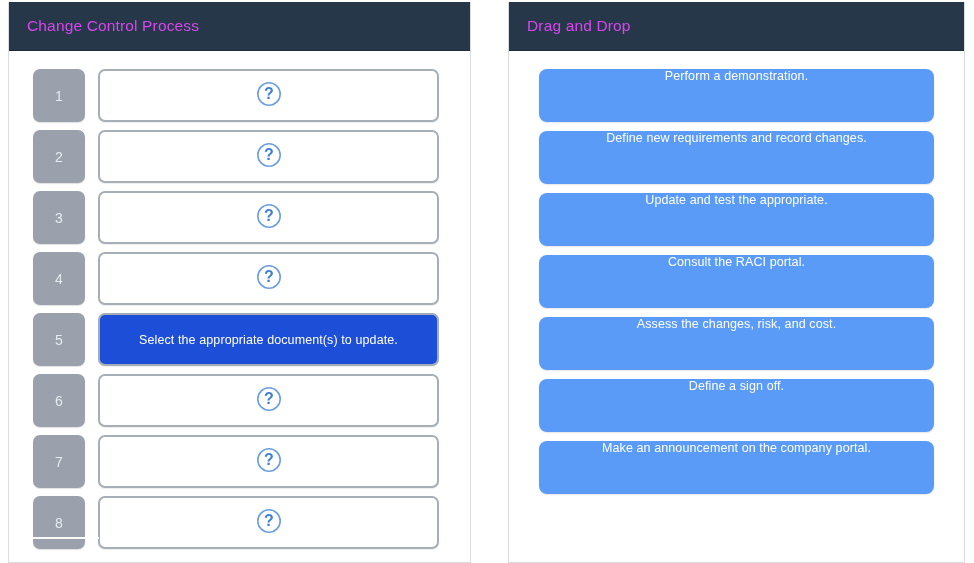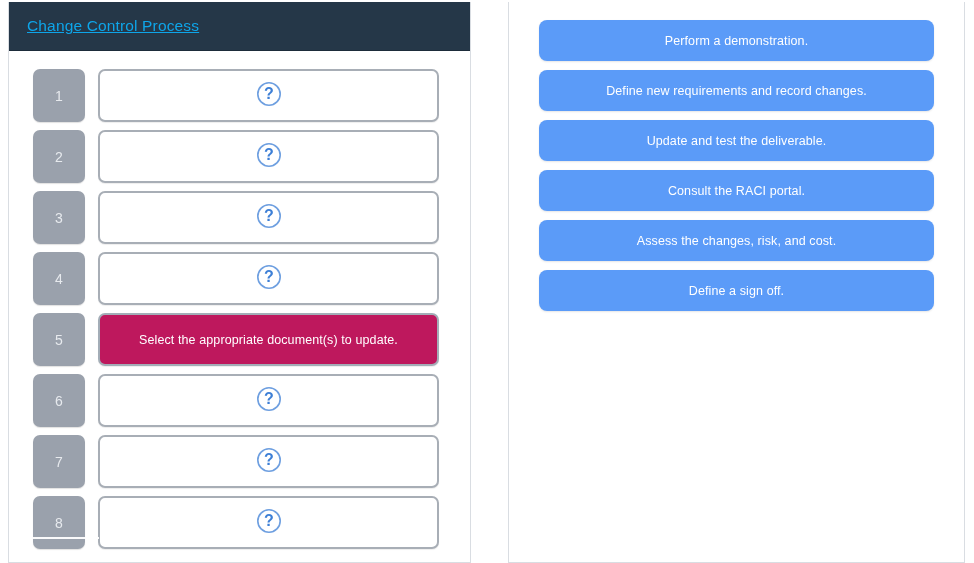--- a/index.html
+++ b/index.html
@@ -32,25 +32,24 @@
   .panel-header {
     height: 49px;
     background: #253748;
     display: flex;
     align-items: center;
     box-sizing: border-box;
     padding-left: 18px;
     border-bottom: 1px solid #1d2c3a;
   }
   .panel-header-title {
-    color: #0ea5e9;
+    color: #d946ef;
     font-size: 15.5px;
     font-weight: 400;
     letter-spacing: .15px;
-    text-decoration: underline;
   }
   .panel-body {
     position: relative;
     height: calc(100% - 49px);
     background: #ffffff;
     padding-top: 18px;
     box-sizing: border-box;
     overflow: hidden;
   }
 
@@ -83,21 +82,21 @@
     box-sizing: border-box;
     border: 2px solid #a8aeb6;
     border-radius: 7px;
     background: #ffffff;
     display: flex;
     align-items: center;
     justify-content: center;
     box-shadow: 0 1px 1px rgba(0,0,0,.07);
   }
   .dropzone.filled {
-    background: #be185d;
+    background: #1d4ed8;
     border-color: #a3adb7;
   }
   .dropzone-text {
     color: #ffffff;
     font-size: 12.5px;
     letter-spacing: .1px;
   }
   .qmark-icon { display: block; }
 
   
@@ -107,26 +106,25 @@
     top: 486px;
     width: 78px;
     height: 2px;
     background: #ffffff;
     opacity: .95;
   }
 
   
   .drag-list { padding: 0 30px; }
   .drag-item {
-    height: 41px;
+    height: 53px;
     margin-bottom: 9px;
     background: #5b9bf8;
     border-radius: 8px;
     display: flex;
-    align-items: center;
     justify-content: center;
     box-shadow: 0 1px 2px rgba(0,0,0,.10);
     cursor: move;
   }
   .drag-item-label {
     color: #ffffff;
     font-size: 12.5px;
     letter-spacing: .1px;
     text-align: center;
     padding: 0 10px;
@@ -211,37 +209,43 @@
                   <text x="13" y="18.4" text-anchor="middle" font-family="Liberation Sans, sans-serif" font-size="16" font-weight="bold" fill="#3d7fd6">?</text>
                 </svg></span>
             </div>
           </div>
         </div>
       <div class="artifact-line"></div>
     </div>
   </section>
 
   <section id="right-panel" class="panel">
+    <div class="panel-header">
+      <span class="panel-header-title">Drag and Drop</span>
+    </div>
     <div class="panel-body">
       <div class="drag-list" id="drag-items">
           <div class="drag-item">
             <span class="drag-item-label">Perform a demonstration.</span>
           </div>
           <div class="drag-item">
             <span class="drag-item-label">Define new requirements and record changes.</span>
           </div>
           <div class="drag-item">
-            <span class="drag-item-label">Update and test the deliverable.</span>
+            <span class="drag-item-label">Update and test the appropriate.</span>
           </div>
           <div class="drag-item">
             <span class="drag-item-label">Consult the RACI portal.</span>
           </div>
           <div class="drag-item">
             <span class="drag-item-label">Assess the changes, risk, and cost.</span>
           </div>
           <div class="drag-item">
             <span class="drag-item-label">Define a sign off.</span>
           </div>
+          <div class="drag-item">
+            <span class="drag-item-label">Make an announcement on the company portal.</span>
+          </div>
         </div>
     </div>
   </section>
 
 </div>
 
 </body></html>

